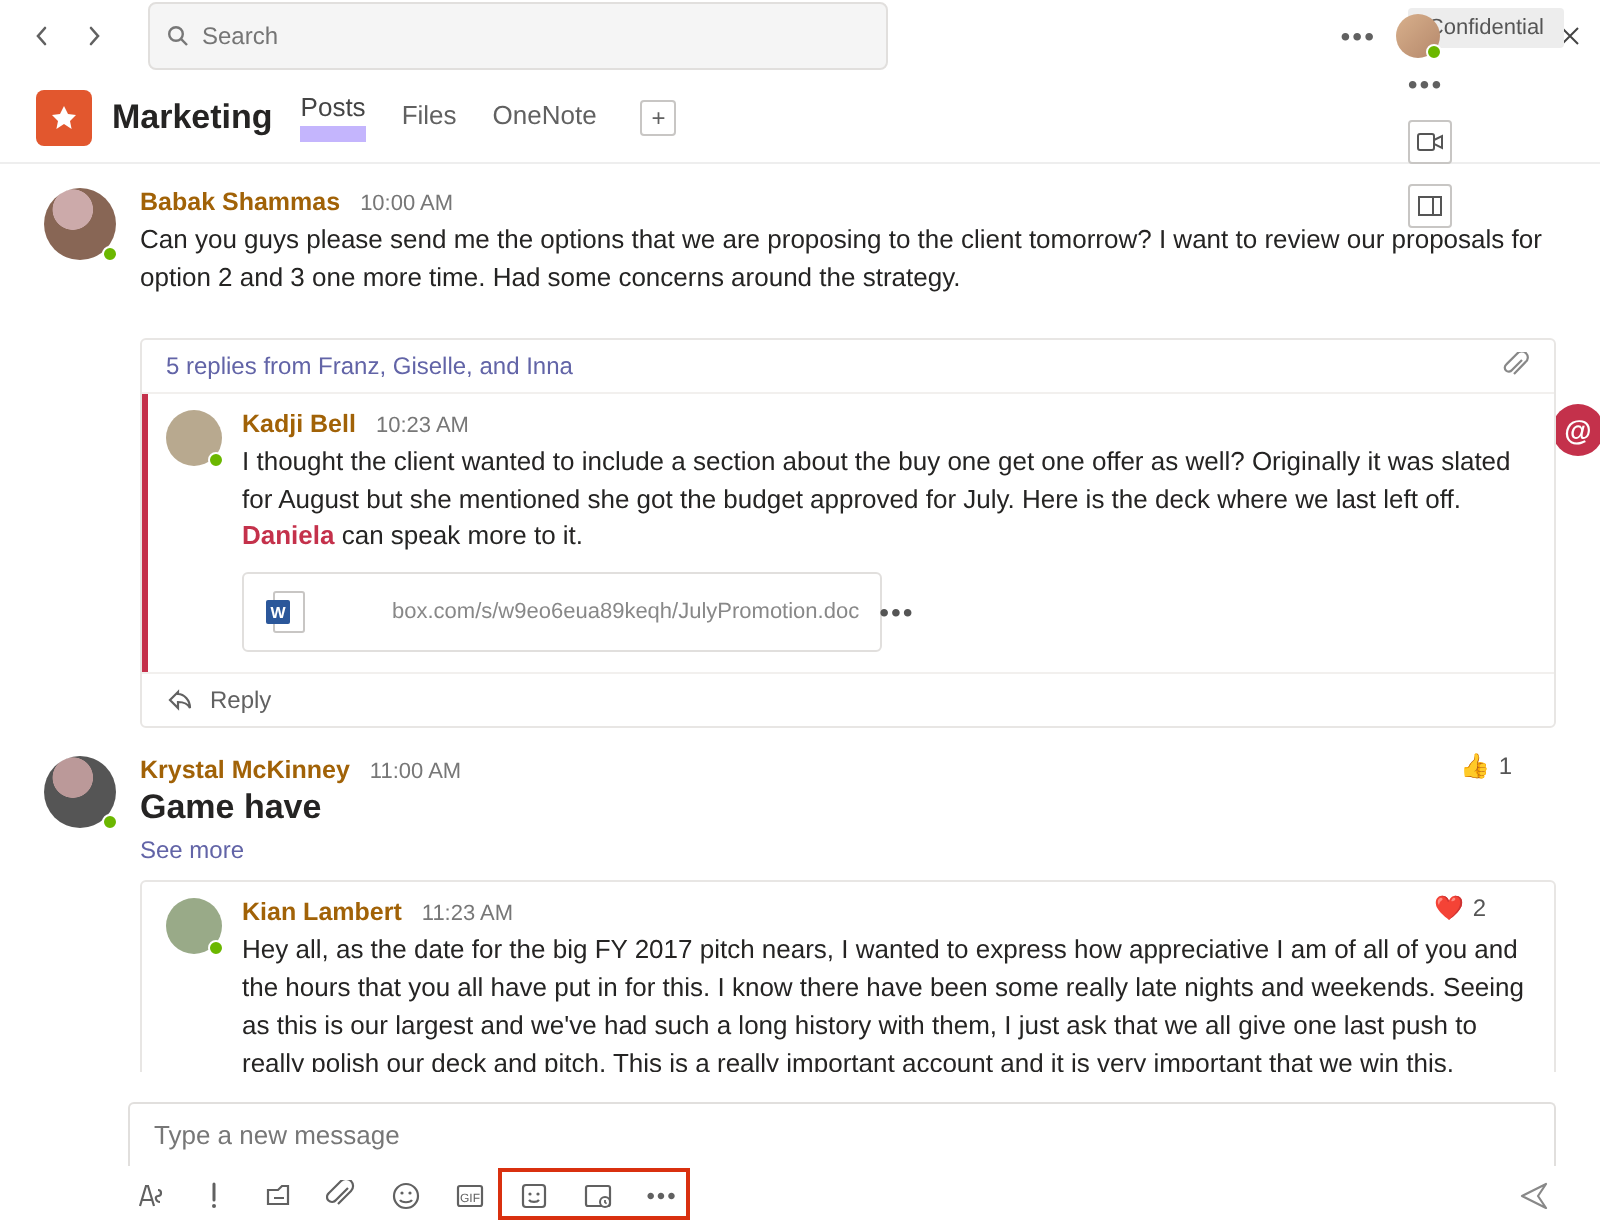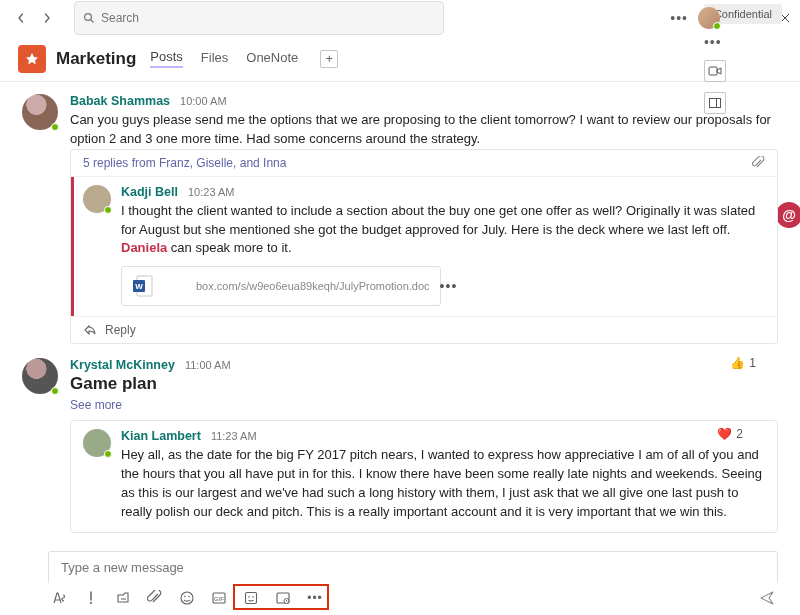--- a/index.html
+++ b/index.html
@@ -17,67 +17,67 @@
   .presence { position: absolute; right: -1px; bottom: -1px; width: 8px; height: 8px; border-radius: 50%; background: #6bb700; border: 1.5px solid #fff; }
   .winbtn { width: 14px; height: 14px; display: flex; align-items: center; justify-content: center; color: #444; cursor: pointer; }
 
   
   .chanbar { display: flex; align-items: center; height: 46px; padding: 0 18px; border-bottom: 1px solid #eee; }
   .team-icon { width: 28px; height: 28px; border-radius: 4px; background: #e2572e; display: flex; align-items: center; justify-content: center; margin-right: 10px; }
   .team-icon svg { fill: #fff; }
   .chan-name { font-weight: 700; font-size: 17px; margin-right: 14px; }
   .tabs { display: flex; align-items: center; gap: 18px; font-size: 13px; color: #616161; }
   .tab { padding-bottom: 2px; cursor: pointer; }
-  .tab.active { color: #444; border-bottom: 2px solid #c4b5fd; font-weight: 400; }
+  .tab.active { color: #444; border-bottom: 8px solid #c4b5fd; font-weight: 400; }
   .addtab { width: 18px; height: 18px; border: 1px solid #c8c6c4; border-radius: 2px; display: flex; align-items: center; justify-content: center; font-size: 12px; color: #616161; cursor: pointer; margin-left:4px; }
   .chan-right { margin-left: auto; display: flex; align-items: flex-start; gap: 10px; flex-direction: column; }
   .pill { background: #ededed; color: #555; font-size: 11px; padding: 4px 10px; border-radius: 2px; cursor: pointer; }
   .iconbtn { width: 22px; height: 22px; display: flex; align-items: center; justify-content: center; color: #555; border: 1px solid transparent; border-radius: 2px; cursor: pointer; }
   .iconbtn.bordered { border-color: #c8c6c4; }
 
   
   .feed { height: 454px; overflow: hidden; padding: 12px 22px 6px 22px; }
   .post { display: flex; gap: 12px; margin-bottom: 10px; }
   .avatar { width: 36px; height: 36px; border-radius: 50%; background: #ccc; flex: none; position: relative; background-size: cover; }
   .avatar.photo1 { background: radial-gradient(circle at 40% 30%, #caa 0 30%, #865 31% 100%); }
   .avatar.photo2 { background: radial-gradient(circle at 40% 30%, #b99 0 30%, #555 31% 100%); }
   .post-body { flex: 1; min-width: 0; }
   .meta { display: flex; align-items: baseline; gap: 10px; }
-  .author { font-size: 12.5px; font-weight: 600; color: #0f766e; }
+  .author { font-size: 12.5px; font-weight: 600; color: #a16207; }
   .time { font-size: 11px; color: #777; }
   .text { font-size: 13px; line-height: 1.45; color: #252423; margin-top: 3px; }
   .subject { font-size: 17px; font-weight: 700; margin-top: 2px; }
   .mention { color: #6264a7; cursor: pointer; }
   .mention-red { color: #c4314b; font-weight: 600; }
   .link { color: #6264a7; font-size: 12px; cursor: pointer; }
 
   .reactions { position: absolute; right: 22px; display: flex; align-items: center; gap: 4px; font-size: 12px; color: #555; }
   .react { display: flex; align-items: center; gap: 4px; }
 
-  .replies-box { border: 1px solid #e8e6e4; border-radius: 3px; margin-top: 0; background: #fff; position: relative; }
+  .replies-box { border: 1px solid #e8e6e4; border-radius: 3px; margin-top: 20px; background: #fff; position: relative; }
   .replies-head { display: flex; align-items: center; justify-content: space-between; padding: 6px 12px; font-size: 12px; color: #6264a7; border-bottom: 1px solid #f2f0ee; }
   .clip { color: #888; }
 
   .thread-msg { display: flex; gap: 10px; padding: 8px 12px 10px 12px; position: relative; }
   .bar-accent { position: absolute; left: 0; top: 0; bottom: 0; width: 3px; background: #c4314b; }
   .avatar-s { width: 28px; height: 28px; border-radius: 50%; background: #b8a98f; position: relative; flex: none; }
 
   .file-card { display: flex; align-items: center; border: 1px solid #e1dfdd; border-radius: 3px; padding: 6px 10px; margin-top: 8px; width: 320px; gap: 10px;}
   .file-icon { width: 26px; height: 26px; display:flex; align-items:center; justify-content:center; }
   .file-meta { display:flex; flex-direction:column; }
   .file-name { font-size: 12.5px; font-weight: 600; }
   .file-path { font-size: 11px; color: #888; padding-left: 32px; }
   .file-more { margin-left: auto; color: #555; cursor: pointer; }
 
   .reply-bar { display:flex; gap:8px; padding: 6px 12px; color:#616161; font-size: 12px; border-top: 1px solid #f2f0ee; cursor:pointer; }
 
   .floating-badge { position: absolute; right: -2px; top: 120px; width: 26px; height: 26px; border-radius: 50%; background: #c4314b; color:#fff; display: flex; align-items:center; justify-content:center; font-size:14px; font-weight:600; }
 
   
-  .compose-wrap { position: absolute; left: 0; right: 0; bottom: 0; padding: 6px 22px 6px 48px; background:#fff; }
+  .compose-wrap { position: absolute; left: 0; right: 0; bottom: 0; padding: 6px 22px 6px 64px; background:#fff; }
   .compose { border: 1px solid #e1dfdd; border-bottom: none; border-radius: 3px 3px 0 0; padding: 8px 12px; color:#777; font-size: 13px; }
   .compose-toolbar { display:flex; align-items:center; gap: 14px; padding: 6px 2px 2px 2px; border-top: none; position: relative; }
   .ctool { width: 18px; height: 18px; display:flex; align-items:center; justify-content:center; color:#616161; cursor:pointer; }
   .highlight-box { position:absolute; left:185px; top:1px; width:96px; height:26px; border:2px solid #d9300f; pointer-events:none; }
 
   svg { display:block; }
 </style>
 </head>
 <body>
 
@@ -229,21 +229,21 @@
         <div class="reactions" style="top:-2px">
           <div class="react">
             <span>👍</span>
             <span>1</span>
           </div>
         </div>
         <div class="meta">
           <span class="author">Krystal McKinney</span>
           <span class="time">11:00 AM</span>
         </div>
-        <div class="subject">Game plan</div>
+        <div class="subject">Game have</div>
         <div class="link" style="margin-top:4px">See more</div>
       </div>
 
       <div class="replies-box" style="margin-top:8px">
         <div class="thread-msg" style="position:relative">
           <div class="avatar-s" style="background:#9a8;">
               <span class="presence"></span>
             </div>
           <div style="flex:1">
             <div style="position:relative">

